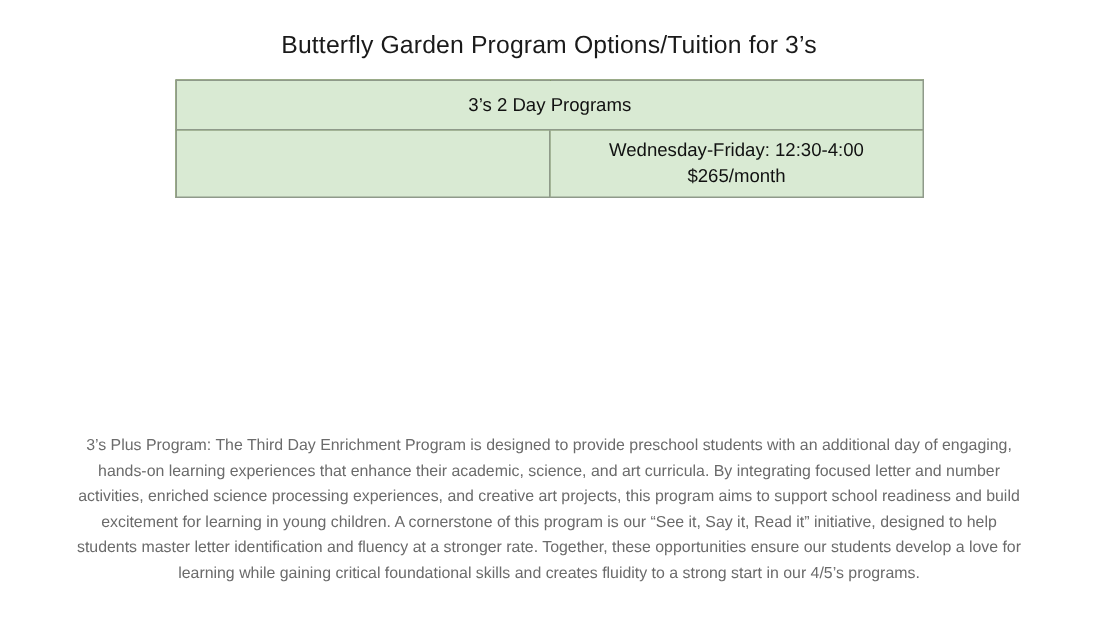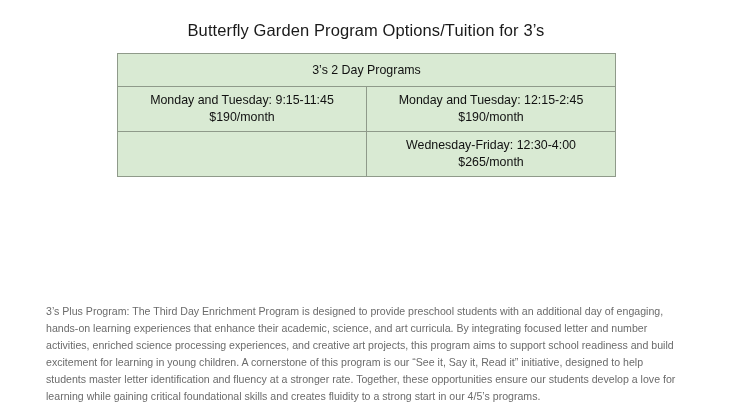--- a/index.html
+++ b/index.html
@@ -58,22 +58,23 @@
   }
   .tuition-table td.empty {
     height: 34px;
   }
   .col-left { width: 249px; }
   .col-right { width: 249px; }
   .slot-line { display: block; }
   .blurb {
     position: absolute;
     left: 46px;
-    top: 303px;
+    top: 289px;
     width: 640px;
+    text-align: center;
     font-size: 10.6px;
     line-height: 17.1px;
     color: #6b6b6b;
   }
 </style>
 </head>
 <body>
 
 <div class="page">
 
@@ -82,30 +83,20 @@
   <table class="tuition-table">
     <colgroup>
       <col class="col-left">
       <col class="col-right">
     </colgroup>
     <tbody>
       <tr>
         <td class="section-head" colspan="2">3’s 2 Day Programs</td>
       </tr>
       <tr>
-        <td class="slot">
-          <span class="slot-line">Monday and Tuesday: 9:15-11:45</span>
-          <span class="slot-line">$190/month</span>
-        </td>
-        <td class="slot">
-          <span class="slot-line">Monday and Tuesday: 12:15-2:45</span>
-          <span class="slot-line">$190/month</span>
-        </td>
-      </tr>
-      <tr>
         <td class="empty">
           <span class="slot-line"></span>
           <span class="slot-line"></span>
         </td>
         <td class="slot">
           <span class="slot-line">Wednesday-Friday: 12:30-4:00</span>
           <span class="slot-line">$265/month</span>
         </td>
       </tr>
     </tbody>

